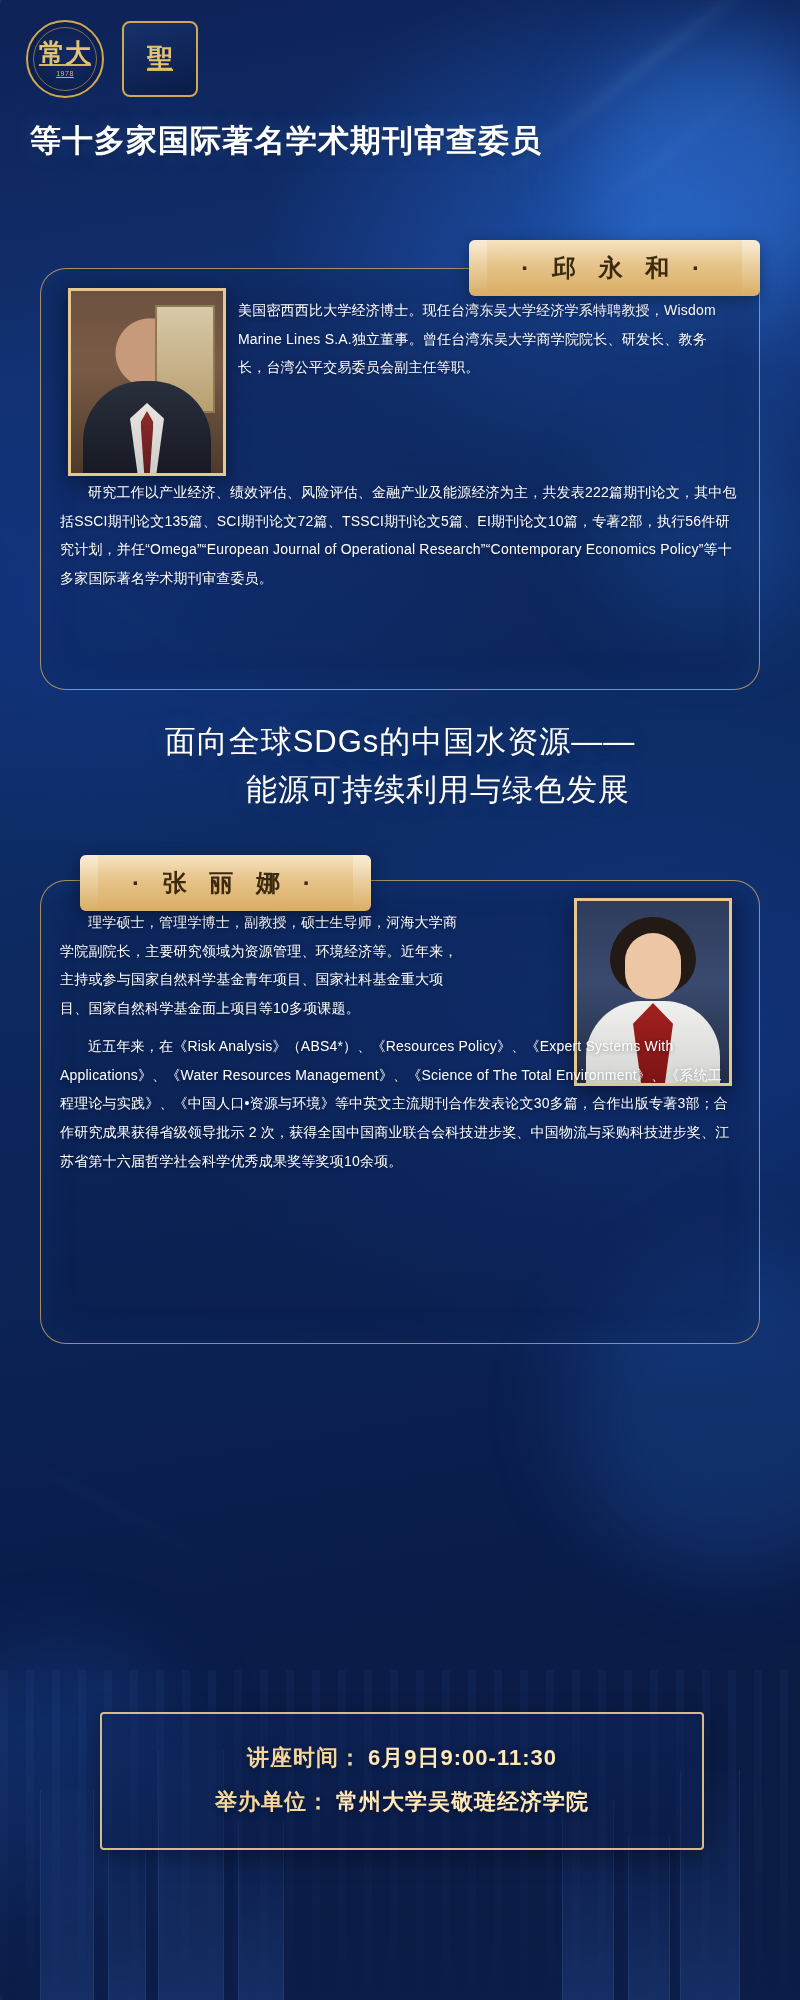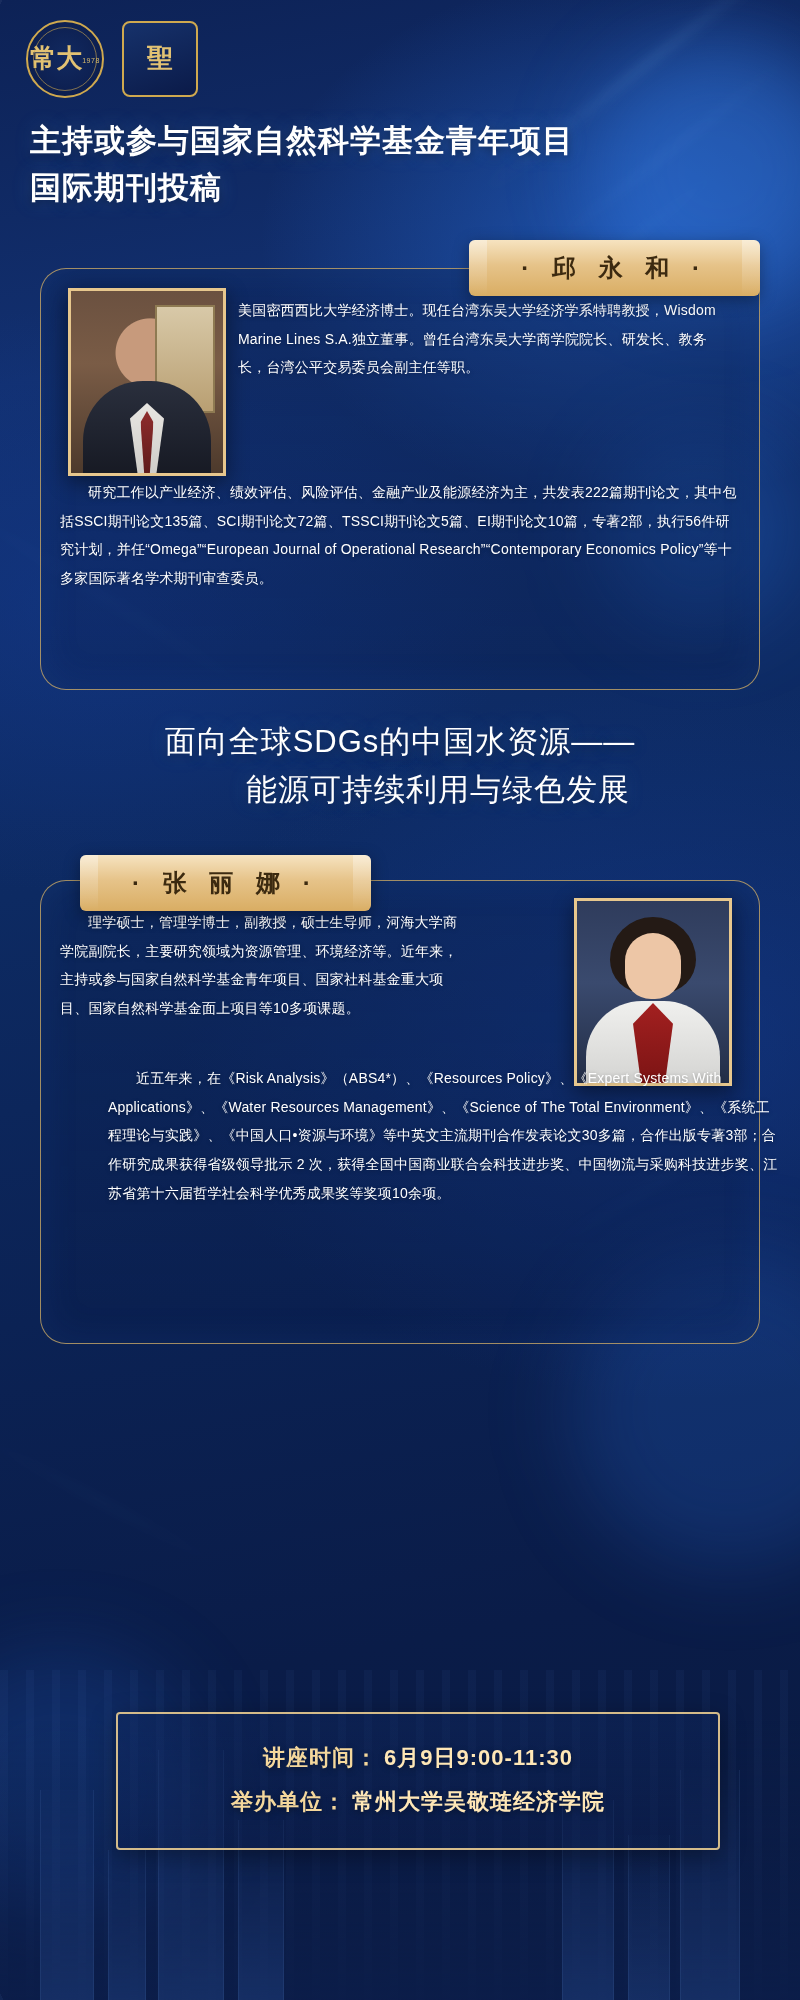--- a/index.html
+++ b/index.html
@@ -80,21 +80,22 @@
     gap: 18px;
     align-items: center;
     z-index: 5;
   }
   .logo {
     width: 74px; height: 74px;
     border-radius: 50%;
     position: relative;
     display: flex; align-items: center; justify-content: center;
     color: #d6b45a;
-    flex-direction: row;
+    flex-direction: column;
+    text-decoration: underline;
   }
   .logo.round {
     border: 2px solid #cfa94f;
     background: radial-gradient(circle at 50% 45%, rgba(20,45,100,0.6), rgba(10,25,70,0.9));
   }
   .logo.round::before {
     content: "";
     position: absolute;
     inset: 5px;
     border-radius: 50%;
@@ -263,33 +264,32 @@
     z-index: 6;
     color: #ffffff;
     font-size: 14px;
     line-height: 2.05;
     letter-spacing: .2px;
     text-shadow: 0 1px 4px rgba(0,0,0,0.35);
   }
   #qiu-p1 { top: 296px; left: 238px; width: 490px; }
   #qiu-p2 { top: 478px; left: 60px; width: 678px; text-indent: 2em; }
   #zhang-p1 { top: 908px; left: 60px; width: 398px; text-indent: 2em; }
-  #zhang-p2 { top: 1064px; left: 60px; width: 672px; text-indent: 2em; margin-left: 48px; }
+  #zhang-p2 { top: 1032px; left: 60px; width: 672px; text-indent: 2em; }
 
   
   .infobox {
     position: absolute;
     z-index: 7;
     top: 1712px; left: 100px; width: 600px;
     border: 2px solid rgba(235,205,145,0.9);
     border-radius: 4px;
     background: linear-gradient(180deg, rgba(16,40,94,0.45), rgba(12,30,78,0.35));
     padding: 22px 0 24px 0;
     box-shadow: 0 6px 24px rgba(0,0,0,0.35);
-    margin-left: 16px;
   }
   .inforow {
     display: flex;
     justify-content: center;
     align-items: baseline;
     gap: 6px;
     color: #f2cf8d;
     font-size: 22px;
     font-weight: 700;
     letter-spacing: 1px;
@@ -328,22 +328,21 @@
   <div class="logo round">
     <span class="glyph">常大</span>
     <span class="sub">1978</span>
   </div>
   <div class="logo square">
     <span class="glyph">聖</span>
   </div>
 </div>
 
 <div class="main-title" id="title-1">
-  <div>主持或参与国家自然科学基金青年项目</div>
-  <div>国际期刊投稿</div>
+  <div>等十多家国际著名学术期刊审查委员</div>
 </div>
 
 <div class="frame" id="frame-1"></div>
 
 <div class="nameplate" id="plate-qiu">· 邱 永 和 ·</div>
 
 <div class="photo" id="photo-qiu">
   <div class="bg-art"></div>
   <div class="suit"></div>
   <div class="shirt"></div>

